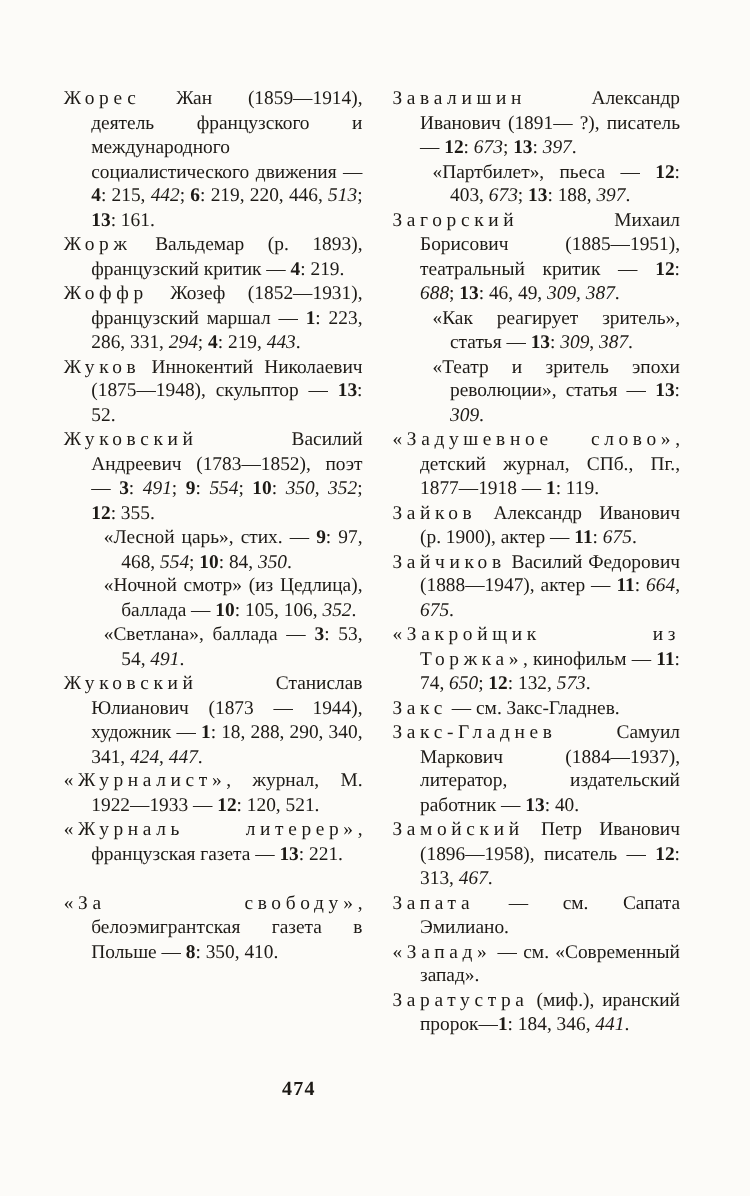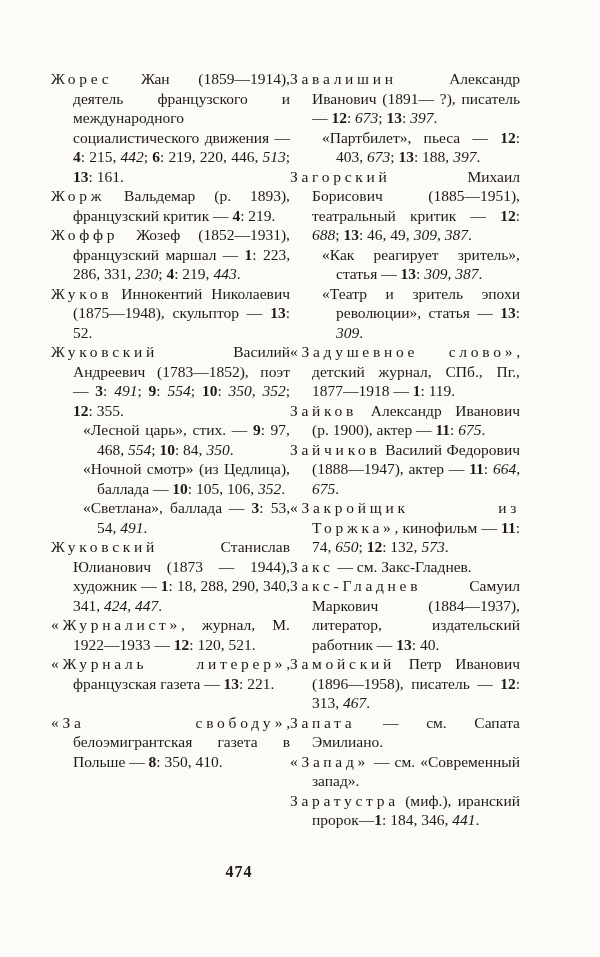--- a/index.html
+++ b/index.html
@@ -8,20 +8,21 @@
     position: relative;
     overflow: hidden;
     background: #fcfbf8;
     color: #1d1a16;
     font-family: "Liberation Serif", serif;
   }
   .columns {
     position: absolute;
     left: 51px; top: 69px;
     display: flex;
+    gap: 24px;
   }
   .col {
     width: 239px;
     font-size: 15.5px;
     line-height: 19.5px;
     text-align: justify;
   }
   .col.col-r { width: 230px; }
   p.entry {
     margin: 0;
@@ -48,21 +49,21 @@
   }
 </style>
 </head>
 <body style="background: rgb(252, 251, 248); color: rgb(29, 26, 22);">
 
 <div class="page-root">
   <div class="columns">
     <div class="col">
         <p class="entry"><span class="hd">Жорес</span> Жан (1859—1914), деятель французского и международного социалистического движения — <span class="vol">4</span>: 215, <span class="pg">442</span>; <span class="vol">6</span>: 219, 220, 446, <span class="pg">513</span>; <span class="vol">13</span>: 161.</p>
         <p class="entry"><span class="hd">Жорж</span> Вальдемар (р. 1893), французский критик — <span class="vol">4</span>: 219.</p>
-        <p class="entry"><span class="hd">Жоффр</span> Жозеф (1852—1931), французский маршал — <span class="vol">1</span>: 223, 286, 331, <span class="pg">230</span>; <span class="vol">4</span>: 219, <span class="pg">443</span>.</p>
+        <p class="entry"><span class="hd">Жоффр</span> Жозеф (1852—1931), французский маршал — <span class="vol">1</span>: 223, 286, 331, <span class="pg">294</span>; <span class="vol">4</span>: 219, <span class="pg">443</span>.</p>
         <p class="entry"><span class="hd">Жуков</span> Иннокентий Николаевич (1875—1948), скульптор — <span class="vol">13</span>: 52.</p>
         <p class="entry"><span class="hd">Жуковский</span> Василий Андреевич (1783—1852), поэт — <span class="vol">3</span>: <span class="pg">491</span>; <span class="vol">9</span>: <span class="pg">554</span>; <span class="vol">10</span>: <span class="pg">350</span>, <span class="pg">352</span>; <span class="vol">12</span>: 355.</p>
         <p class="sub">«Лесной царь», стих. — <span class="vol">9</span>: 97, 468, <span class="pg">554</span>; <span class="vol">10</span>: 84, <span class="pg">350</span>.</p>
         <p class="sub">«Ночной смотр» (из Цедлица), баллада — <span class="vol">10</span>: 105, 106, <span class="pg">352</span>.</p>
         <p class="sub">«Светлана», баллада — <span class="vol">3</span>: 53, 54, <span class="pg">491</span>.</p>
         <p class="entry"><span class="hd">Жуковский</span> Станислав Юлианович (1873 — 1944), художник — <span class="vol">1</span>: 18, 288, 290, 340, 341, <span class="pg">424</span>, <span class="pg">447</span>.</p>
         <p class="entry"><span class="hd">«Журналист»</span>, журнал, М. 1922—1933 — <span class="vol">12</span>: 120, 521.</p>
         <p class="entry"><span class="hd">«Журналь литерер»</span>, французская газета — <span class="vol">13</span>: 221.</p>
         <p class="entry gap"><span class="hd">«За свободу»</span>, белоэмигрантская газета в Польше — <span class="vol">8</span>: 350, 410.</p>
       </div>

